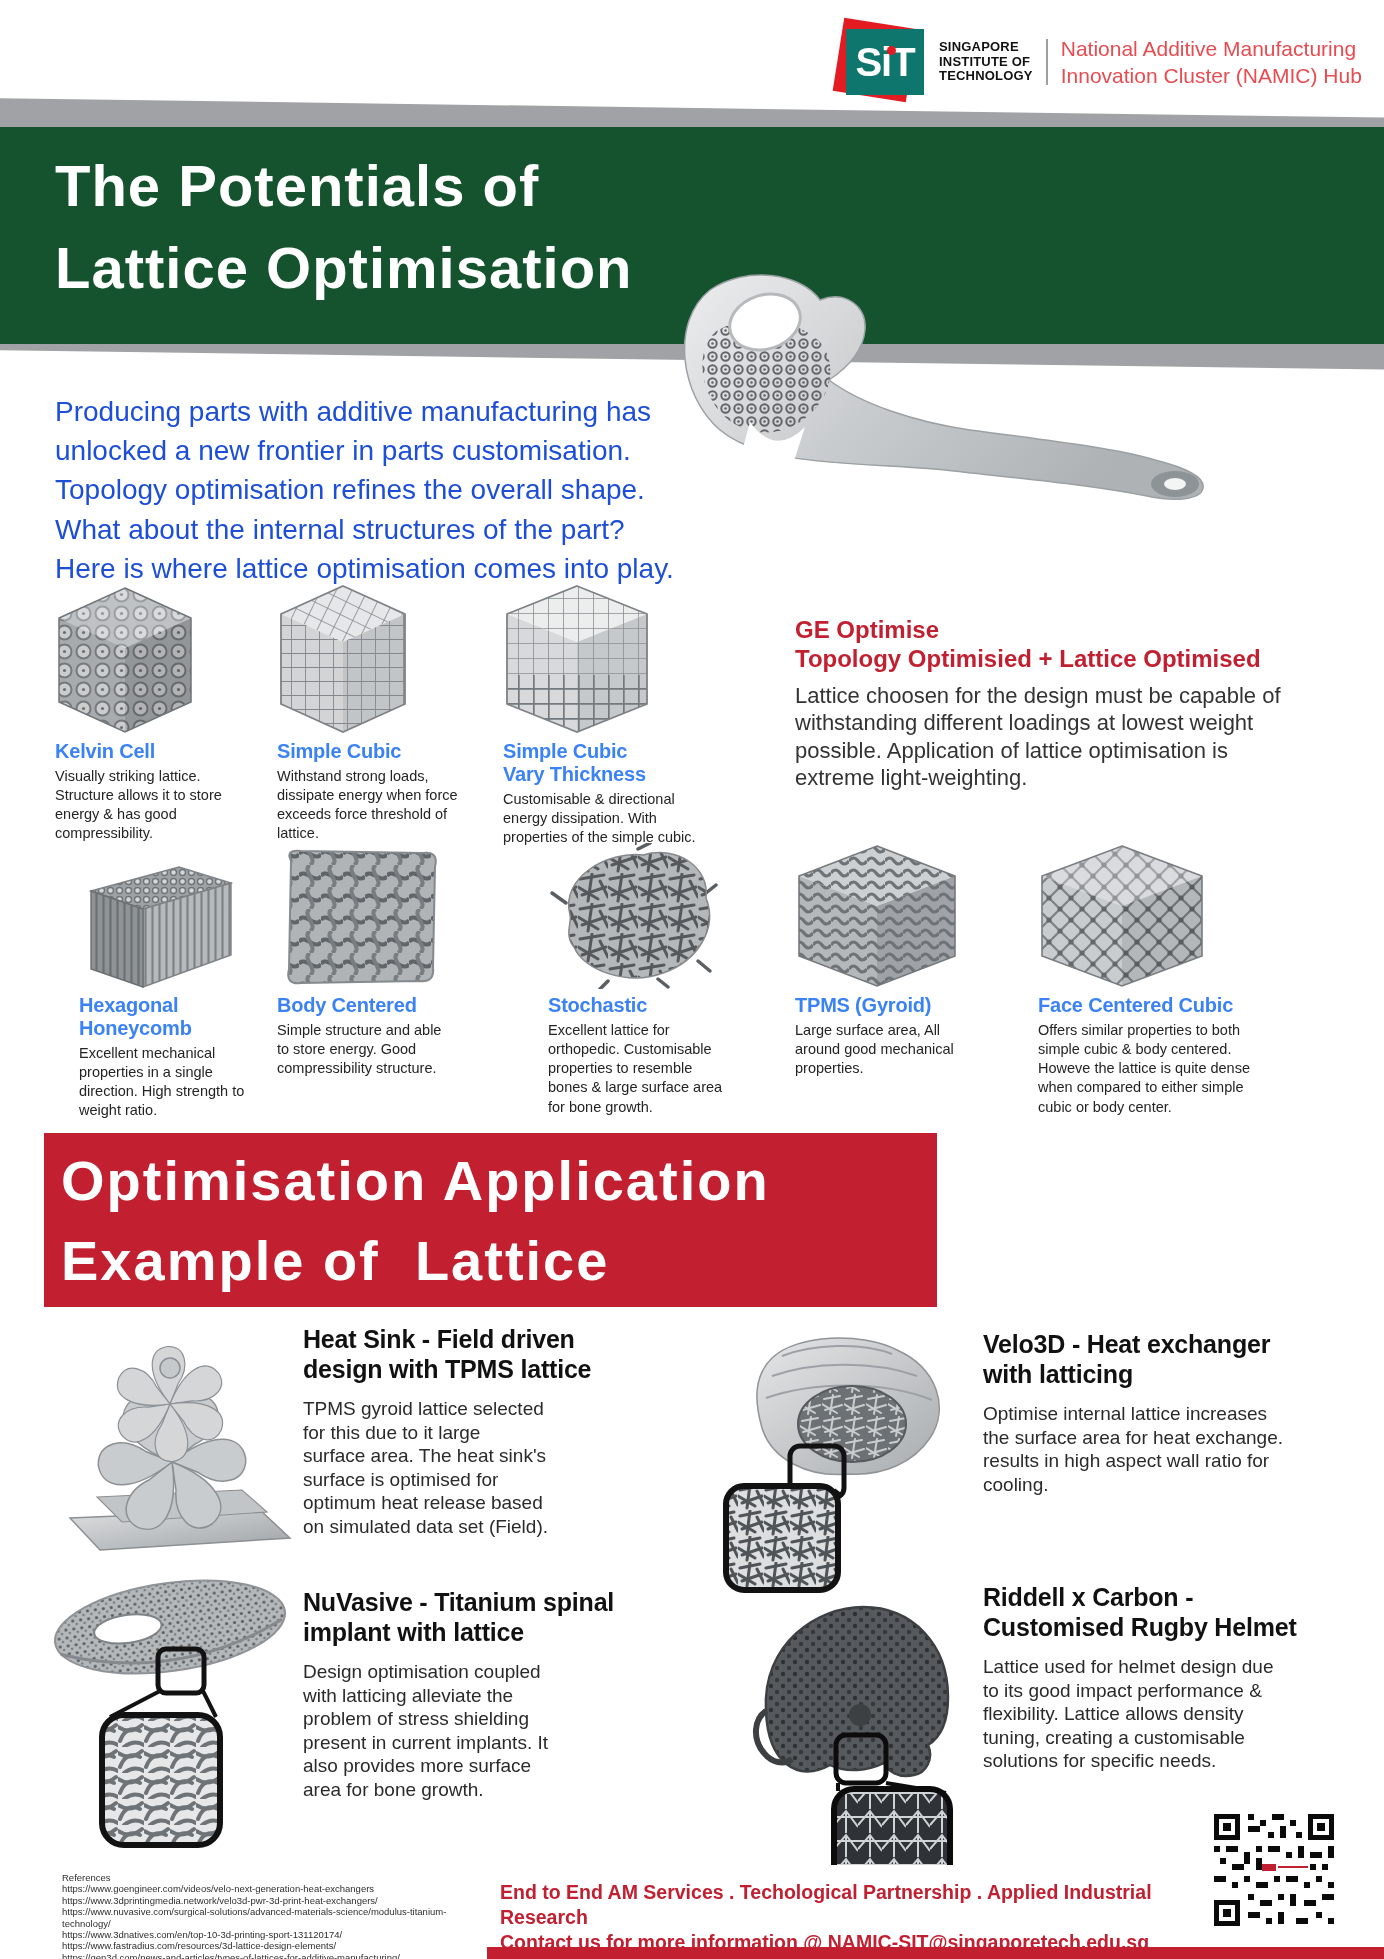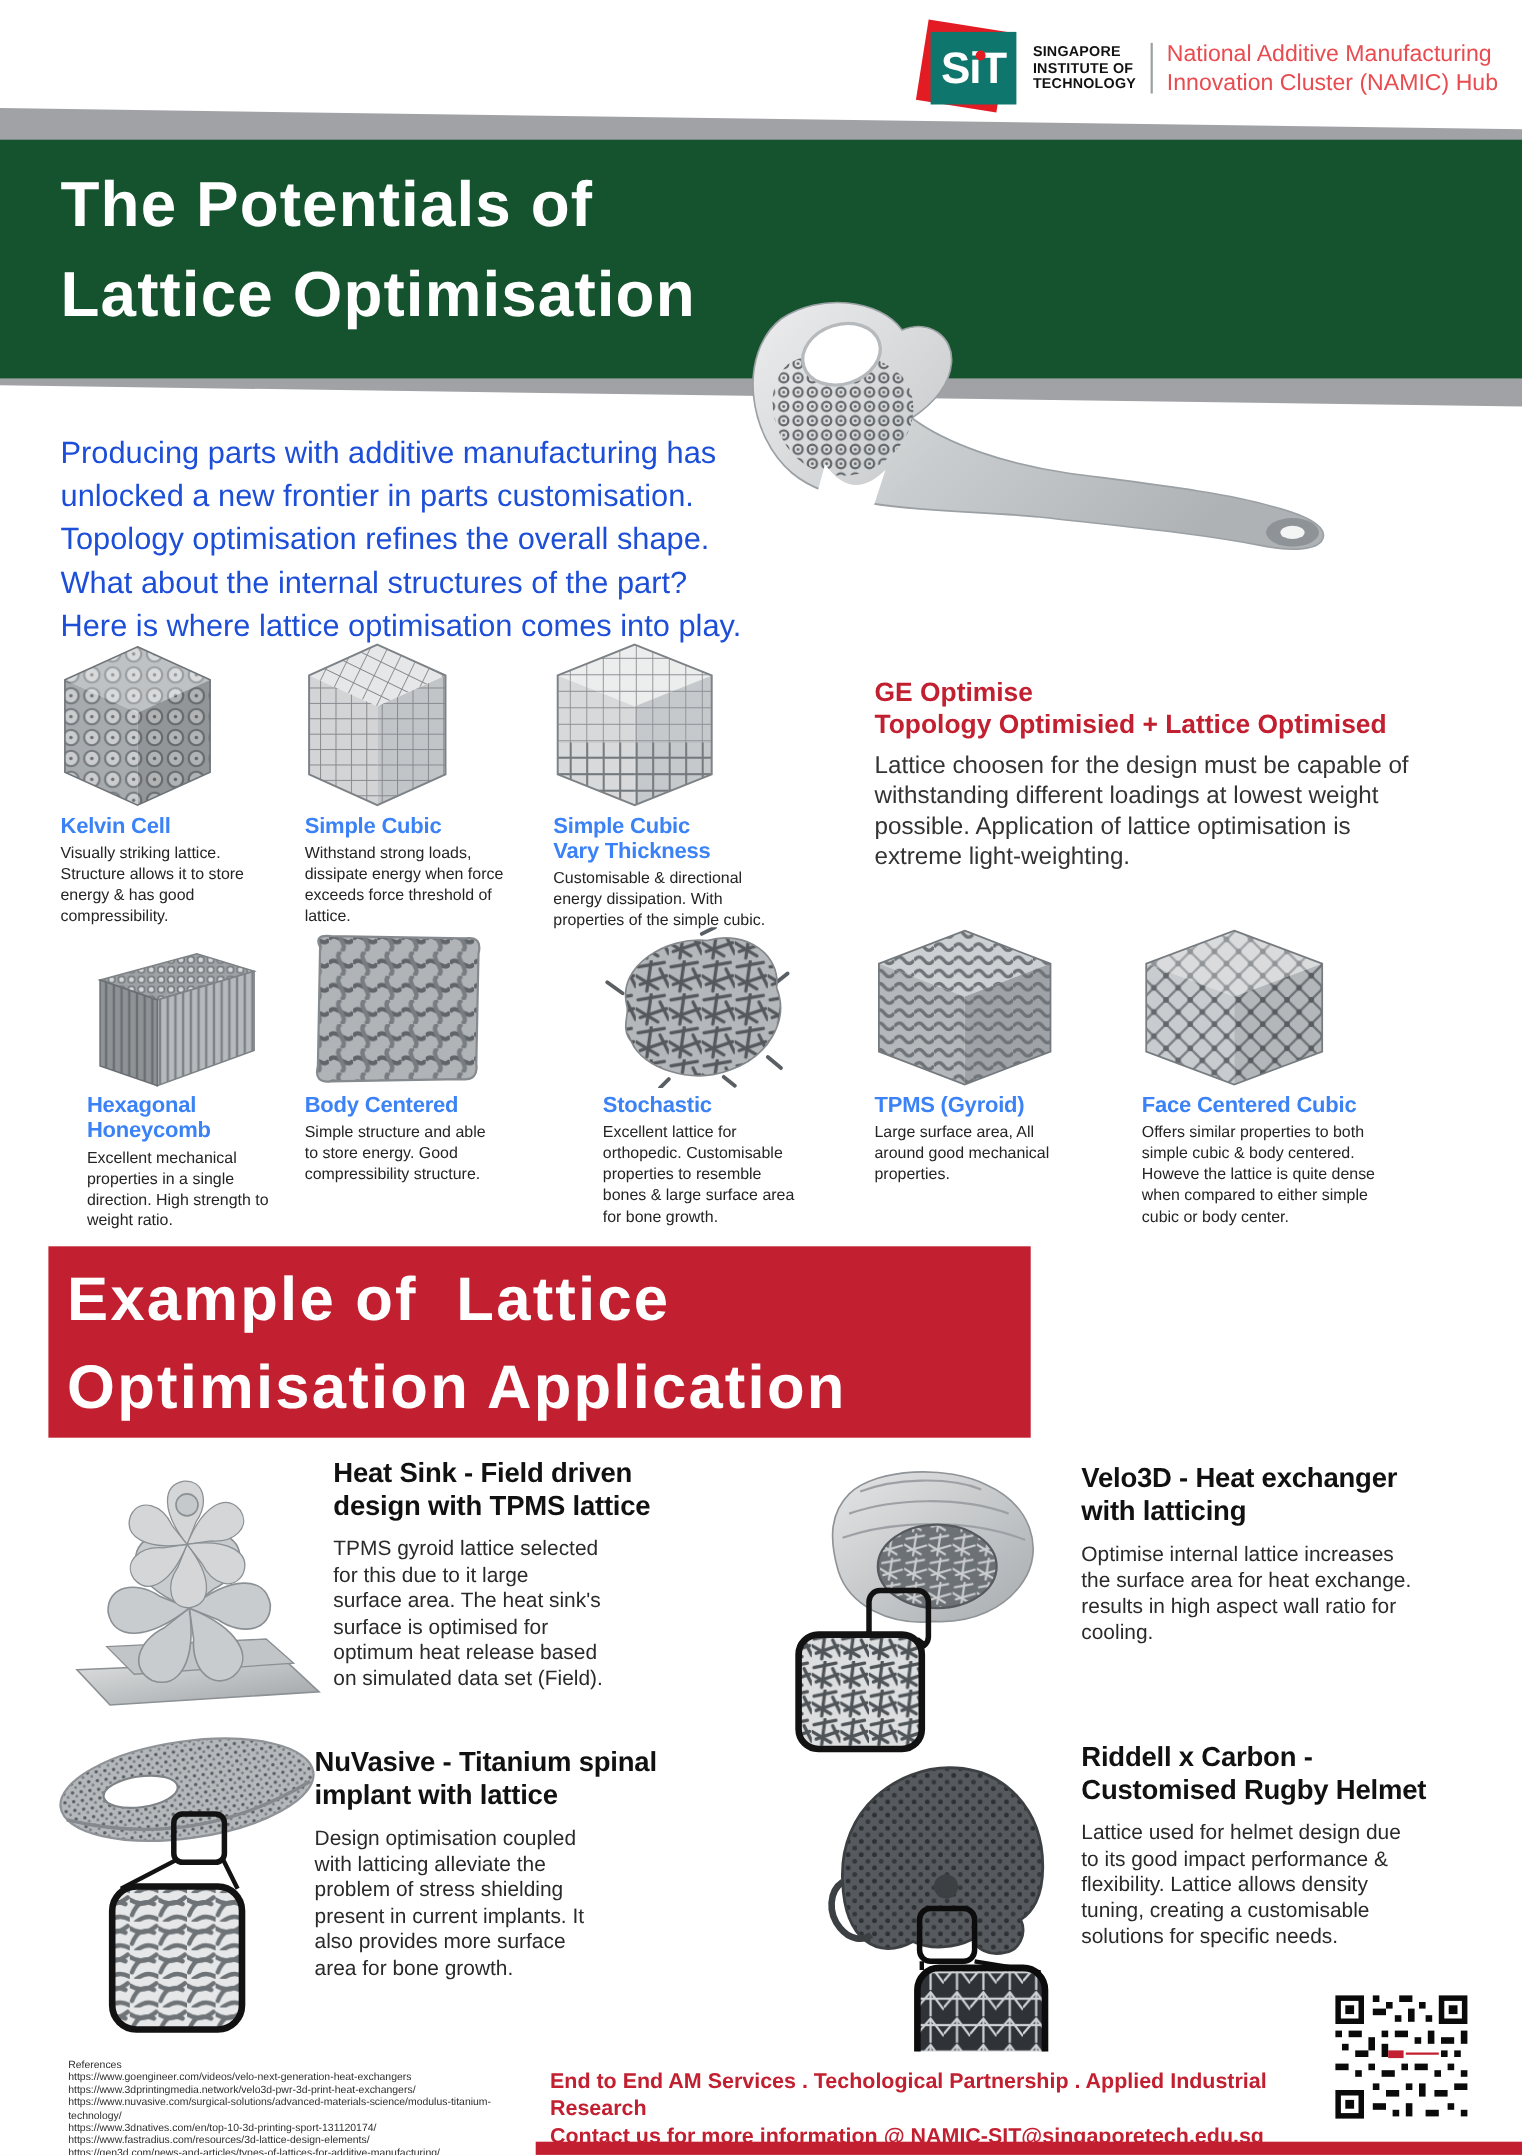--- a/index.html
+++ b/index.html
@@ -336,22 +336,22 @@
     <div class="card-title pre">Face Centered Cubic</div>
     <div class="card-desc pre">Offers similar properties to both
 simple cubic &amp; body centered.
 Howeve the lattice is quite dense
 when compared to either simple
 cubic or body center.</div>
   </div>
 
   <div class="banner2">
     <div class="banner-title">
+      <div class="prew">Optimisation Application</div>
       <div class="prew">Example of  Lattice</div>
-      <div class="prew">Optimisation Application</div>
     </div>
   </div>
 
   <svg class="abs" style="left:42px;top:1312px;" width="255" height="250" viewBox="0 0 255 250">
     <defs>
       <linearGradient id="hs-g" x1="0" y1="0" x2="1" y2="1">
         <stop offset="0" stop-color="#dddfe0"></stop>
           <stop offset="1" stop-color="#9fa3a6"></stop>
       </linearGradient>
     </defs>
@@ -454,21 +454,21 @@
     </defs>
     <g transform="rotate(-8 130 62)">
       <ellipse cx="130" cy="62" rx="116" ry="44" fill="url(#nv-sp)" stroke="#8f9397" stroke-width="2"></ellipse>
       <ellipse cx="88" cy="58" rx="34" ry="14" fill="#ffffff" stroke="#7e8387" stroke-width="2"></ellipse>
       <path d="M18,74 Q130,118 242,70" stroke="#85898d" stroke-width="3" fill="none"></path>
     </g>
     <rect x="118" y="84" width="46" height="44" rx="8" fill="none" stroke="#121212" stroke-width="5"></rect>
     <path d="M120,126 L70,152 M163,126 L176,152" stroke="#121212" stroke-width="4"></path>
     <rect x="62" y="150" width="118" height="130" rx="22" fill="url(#nv-tb)" stroke="#121212" stroke-width="6"></rect>
   </svg>
-  <div class="abs" style="left:286px;top:1588px;width:355px;">
+  <div class="abs" style="left:303px;top:1588px;width:355px;">
     <div class="app-title pre">NuVasive - Titanium spinal
 implant with lattice</div>
     <div class="app-body pre">Design optimisation coupled
 with latticing alleviate the
 problem of stress shielding
 present in current implants. It
 also provides more surface
 area for bone growth.</div>
   </div>
 

